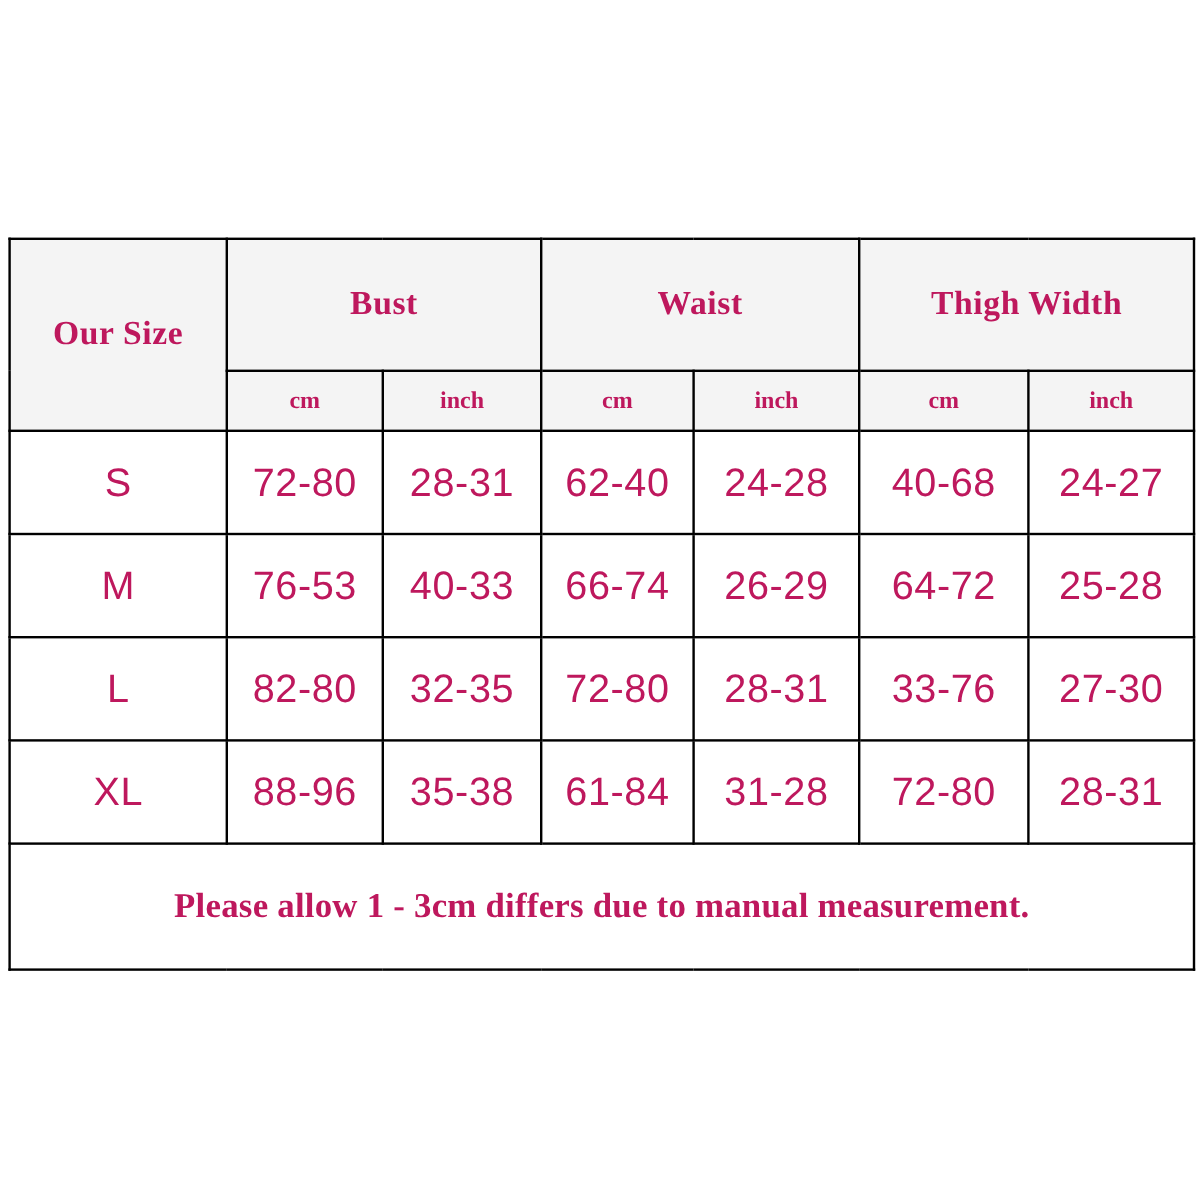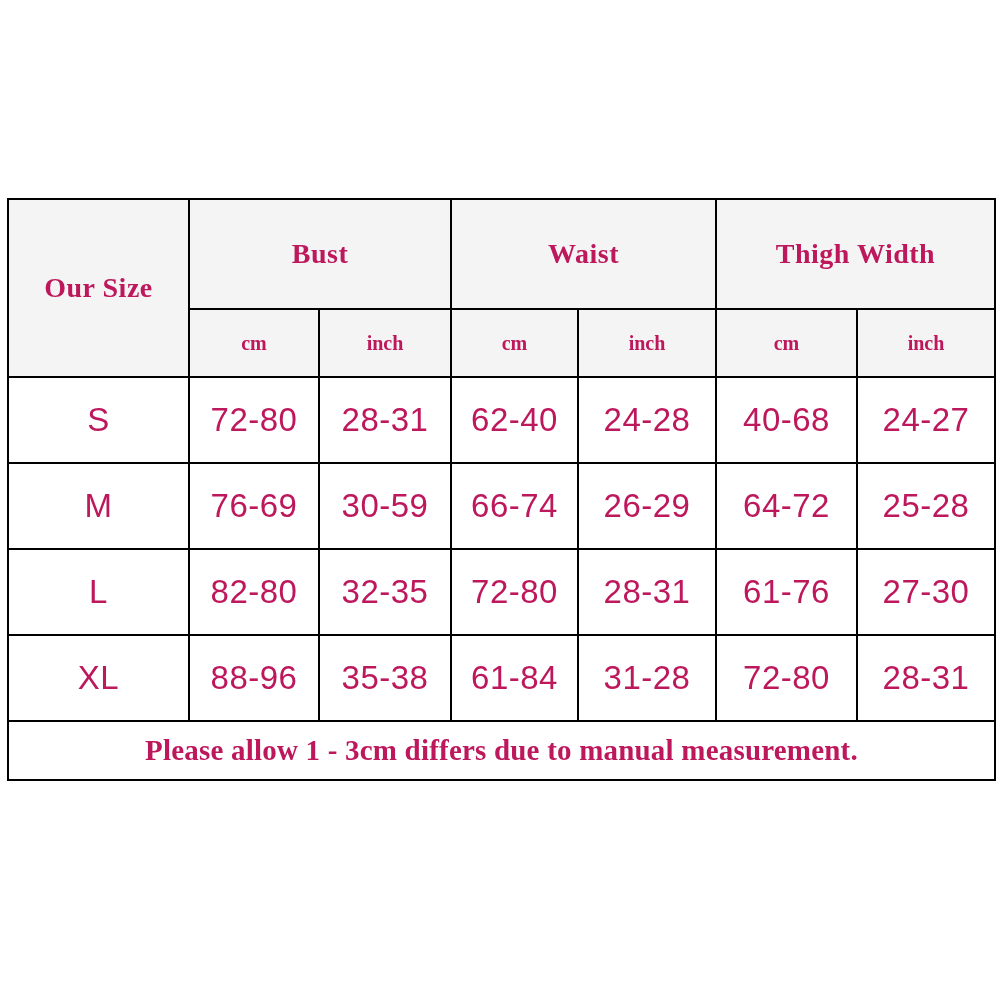--- a/index.html
+++ b/index.html
@@ -29,23 +29,23 @@
     background: #ffffff;
   }
   table.size-table td {
     border: 2px solid #000000;
     text-align: center;
     vertical-align: middle;
     color: #be185d;
     padding: 0;
   }
   tr.r-group { height: 110px; }
-  tr.r-units { height: 68px; }
+  tr.r-units { height: 50px; }
   tr.r-data  { height: 86px; }
-  tr.r-note  { height: 59px; }
+  tr.r-note  { height: 105px; }
 
   td.hdr {
     background: #f4f4f4;
   }
   td.corner, td.group {
     font-family: "Liberation Serif", serif;
     font-weight: bold;
     font-size: 28px;
     letter-spacing: 0.5px;
   }
@@ -103,34 +103,34 @@
           <td class="size-cell">S</td>
           <td class="val">72-80</td>
           <td class="val">28-31</td>
           <td class="val">62-40</td>
           <td class="val">24-28</td>
           <td class="val">40-68</td>
           <td class="val">24-27</td>
         </tr>
         <tr class="r-data">
           <td class="size-cell">M</td>
-          <td class="val">76-69</td>
-          <td class="val">30-59</td>
+          <td class="val">76-53</td>
+          <td class="val">40-33</td>
           <td class="val">66-74</td>
           <td class="val">26-29</td>
           <td class="val">64-72</td>
           <td class="val">25-28</td>
         </tr>
         <tr class="r-data">
           <td class="size-cell">L</td>
           <td class="val">82-80</td>
           <td class="val">32-35</td>
           <td class="val">72-80</td>
           <td class="val">28-31</td>
-          <td class="val">61-76</td>
+          <td class="val">33-76</td>
           <td class="val">27-30</td>
         </tr>
         <tr class="r-data">
           <td class="size-cell">XL</td>
           <td class="val">88-96</td>
           <td class="val">35-38</td>
           <td class="val">61-84</td>
           <td class="val">31-28</td>
           <td class="val">72-80</td>
           <td class="val">28-31</td>

